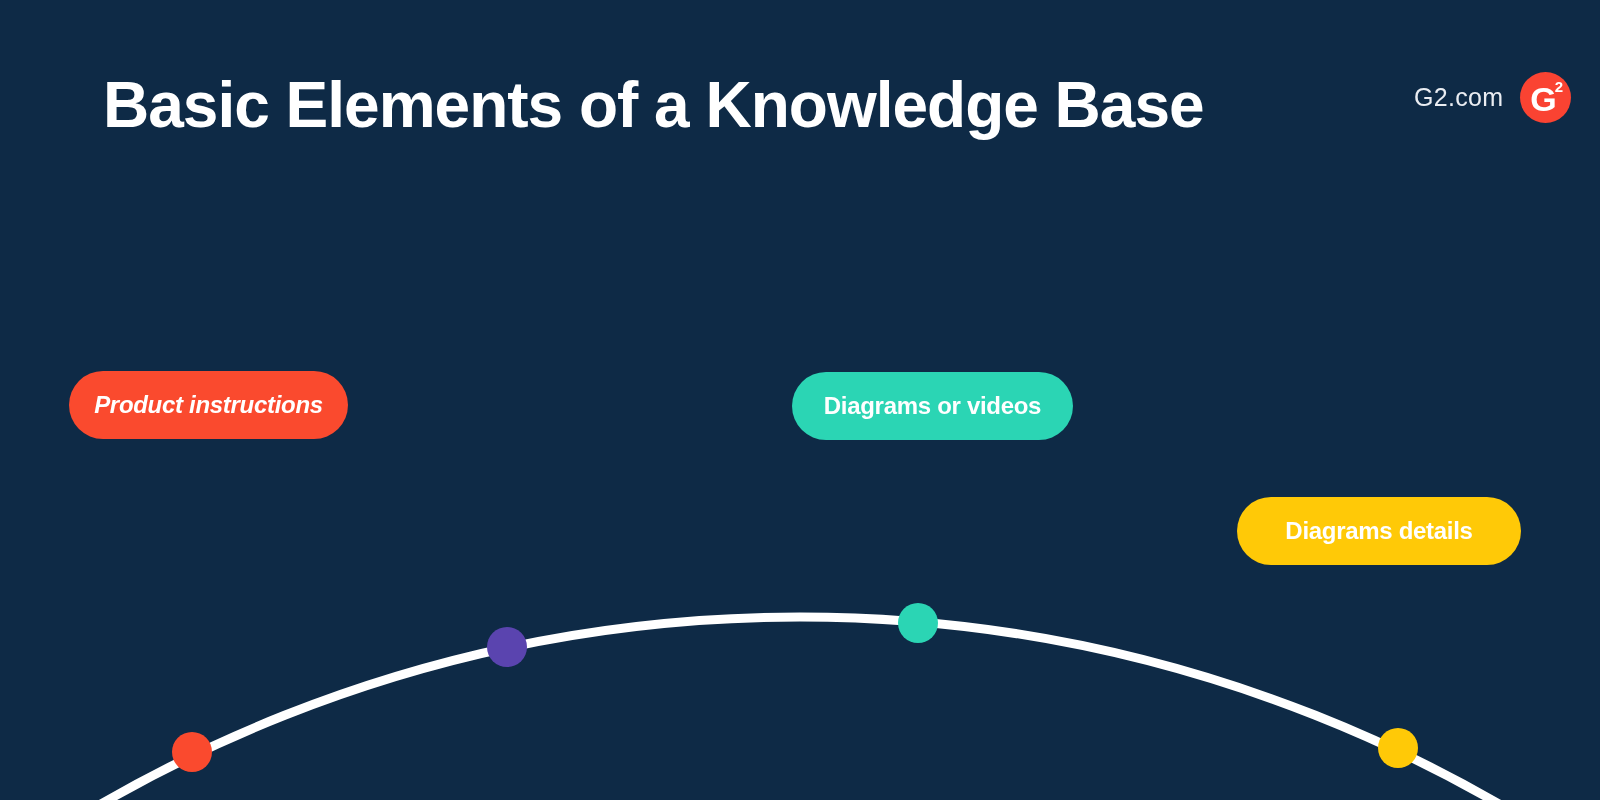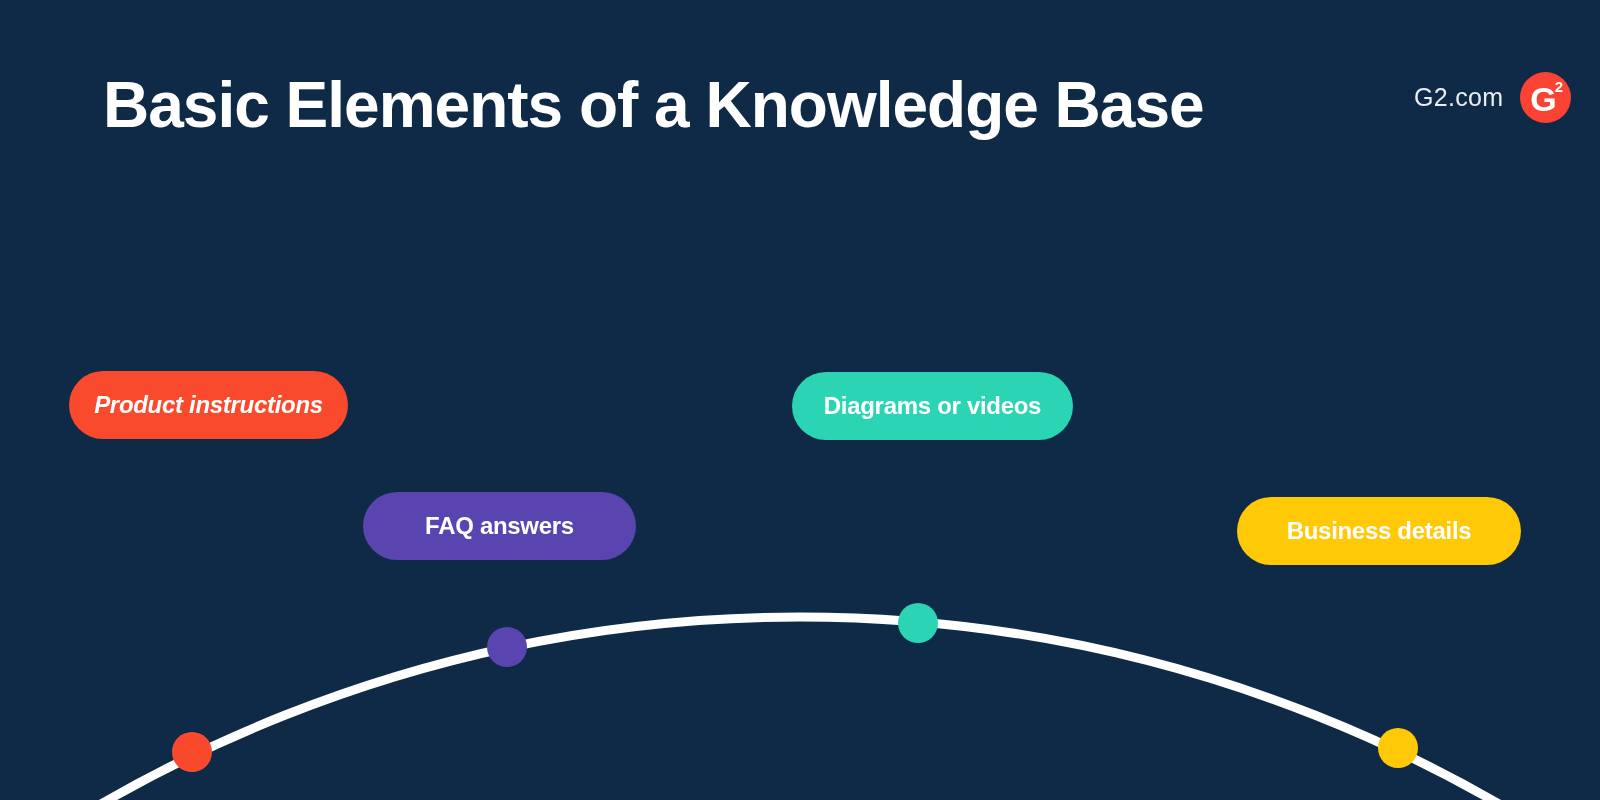--- a/index.html
+++ b/index.html
@@ -96,19 +96,18 @@
   <svg class="arc-layer" viewBox="0 0 1600 800">
     <circle cx="800" cy="1973" r="1400" fill="none" stroke-width="9" stroke="#FFFFFF"></circle>
     <circle cx="192" cy="708" r="20" fill="#FA4A2E"></circle>
     <circle cx="507" cy="603" r="20" fill="#5A44AF"></circle>
     <circle cx="918" cy="579" r="20" fill="#2BD5B4"></circle>
     <circle cx="1398" cy="704" r="20" fill="#FFC907"></circle>
   </svg>
 
   <div class="pill pill-1" style="background-color: rgb(250, 74, 46); font-style: italic;">Product instructions</div>
 
-  <div class="pill pill-2" style="background-color: rgb(90, 68, 175);">FAQ answers</div>
 
   <div class="pill pill-3" style="background-color: rgb(43, 213, 180);">Diagrams or videos</div>
 
-  <div class="pill pill-4" style="background-color: rgb(255, 201, 7);">Business details</div>
+  <div class="pill pill-4" style="background-color: rgb(255, 201, 7);">Diagrams details</div>
 
 </div>
 
 </body></html>

